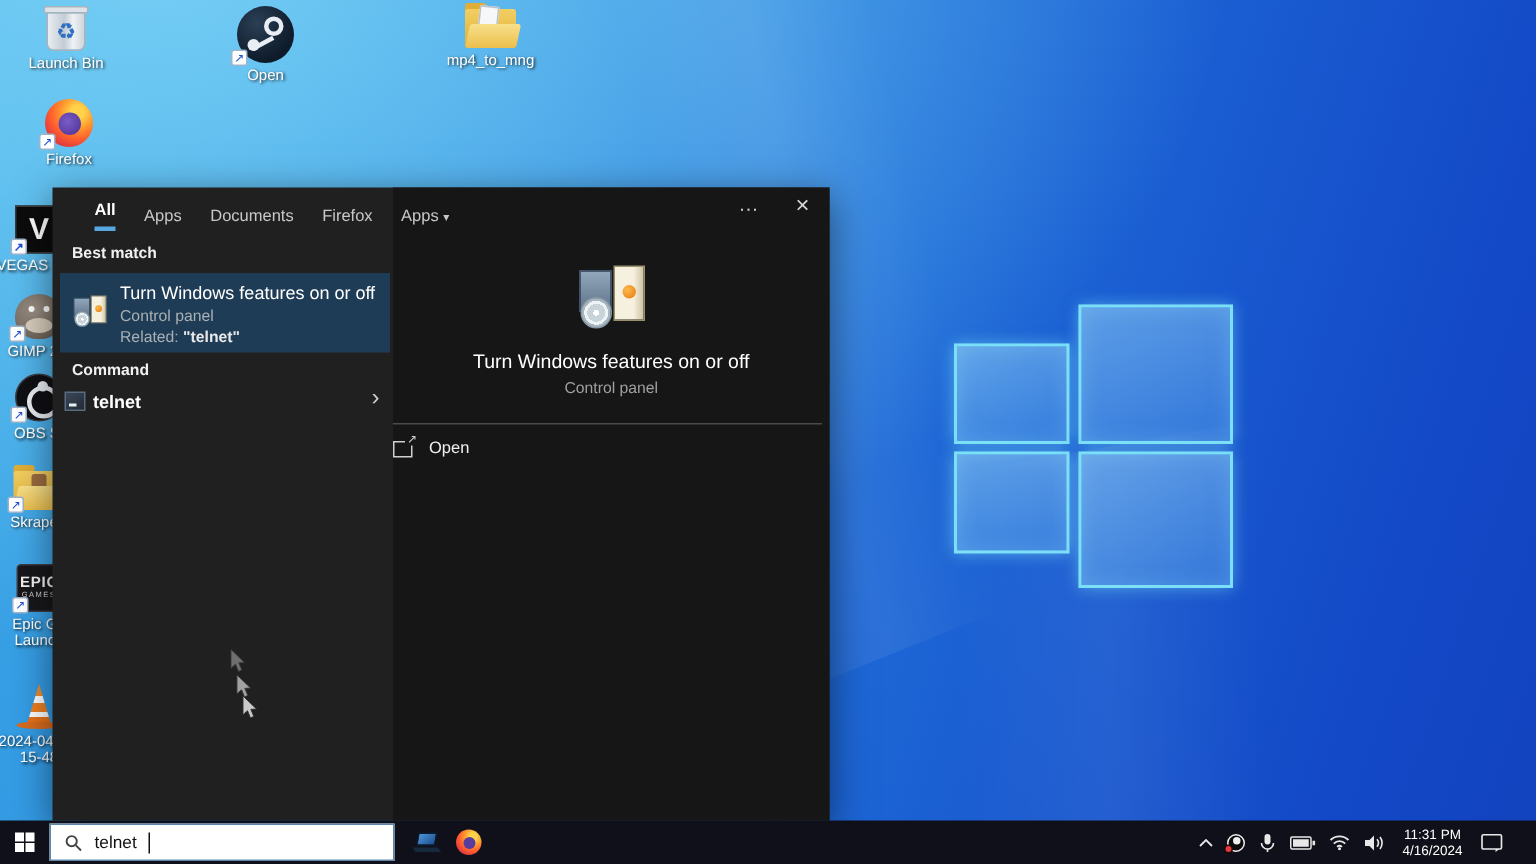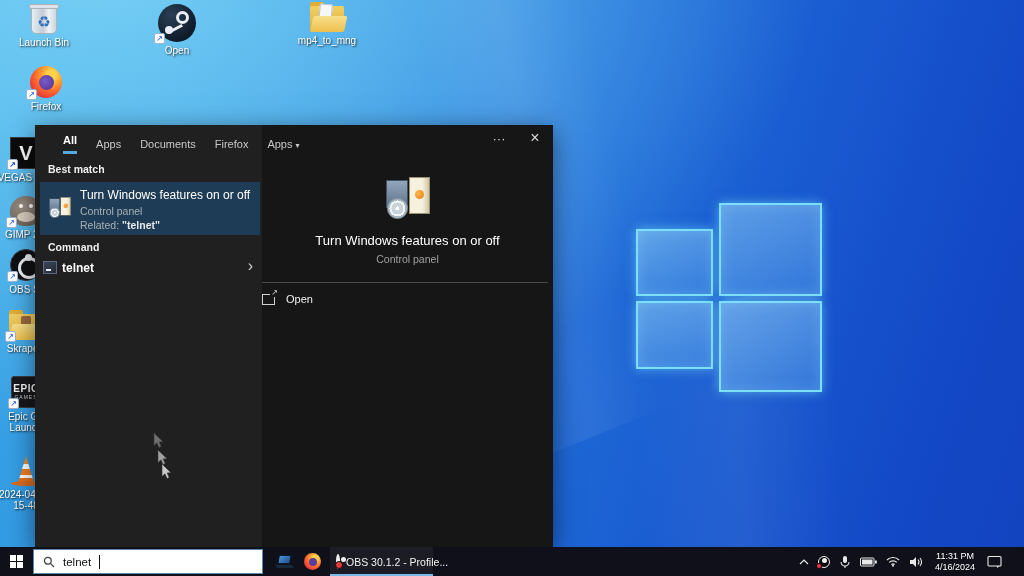--- a/index.html
+++ b/index.html
@@ -326,27 +326,20 @@
     <div class="tb" style="left:272px; width:24px;">
       <div class="laptop">
           <div class="scr"></div>
           <div class="bs"></div>
         </div>
     </div>
     <div class="tb" style="left:300px; width:24px;">
       <div class="ffx16"></div>
     </div>
 
-    <div class="obsbtn">
-      <div class="obsring">
-          <div class="reddot"></div>
-        </div>
-      <span class="ulbl">OBS 30.1.2 - Profile...</span>
-      <div class="uline"></div>
-    </div>
 
     <div class="tray">
       <svg class="ticon" width="10" height="6" viewBox="0 0 10 6">
         <polyline points="1,5 5,1 9,5" fill="none" stroke="#e8e8e8" stroke-width="1.2"></polyline>
       </svg>
       <div class="obsring" style="width:12px;height:12px;border-width:1.5px;">
         <div class="reddot" style="width:6px;height:6px;"></div>
       </div>
       <svg class="ticon" width="12" height="14" viewBox="0 0 12 14">
         <rect x="4" y="1" width="4" height="7" rx="2" fill="#e8e8e8"></rect>

